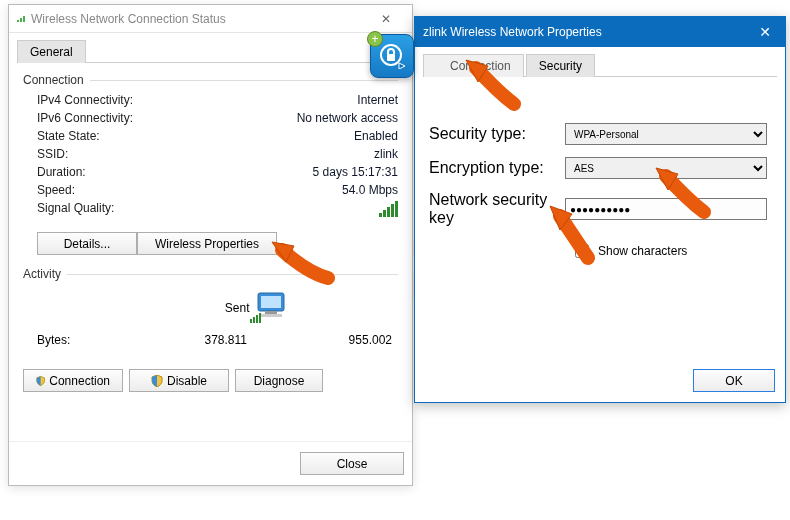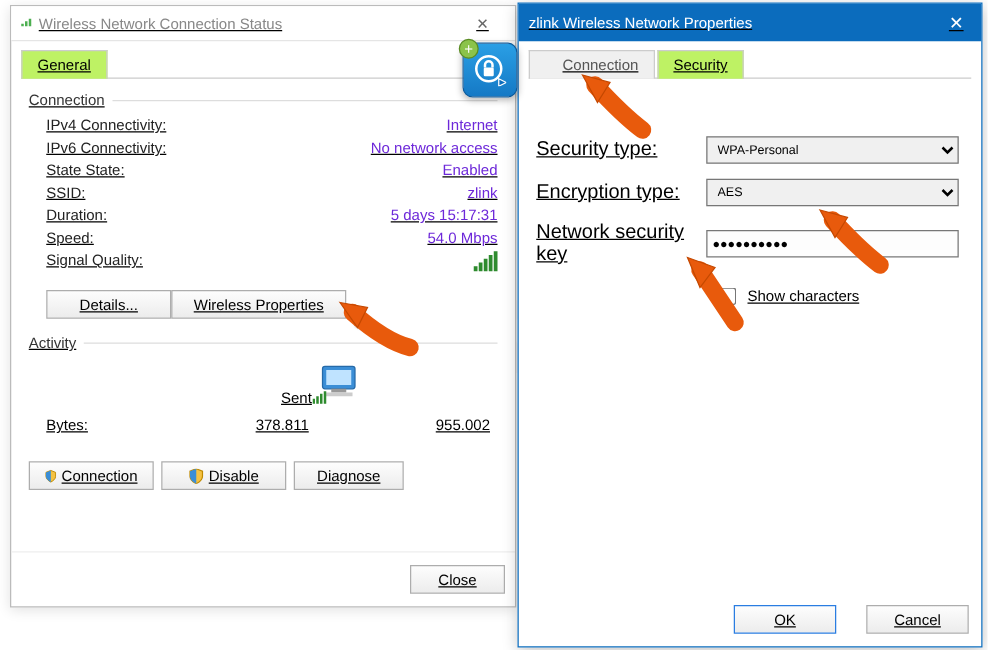--- a/index.html
+++ b/index.html
@@ -13,21 +13,20 @@
     position: relative;
     overflow: hidden;
     color: #000;
   }
   .window {
     position: absolute;
     background: #fff;
     border: 1px solid #bbb;
     display: flex;
     flex-direction: column;
-    text-decoration: underline;
   }
   
   #win-status {
     left: 8px; top: 4px;
     width: 405px; height: 482px;
     box-shadow: 0 2px 10px rgba(0,0,0,0.12);
   }
   #win-status .titlebar {
     height: 28px;
     display: flex;
@@ -46,21 +45,21 @@
   }
   .tabs-container { padding: 6px 8px 0 8px; }
   .tabs {
     display:flex;
     border-bottom: 1px solid #ccc;
   }
   .tab {
     padding: 4px 12px;
     border: 1px solid #ccc;
     border-bottom: none;
-    background: #bef264;
+    background: #e5e5e5;
     margin-right: 2px;
     position: relative;
     top: 1px;
     font-size:12px;
   }
   .tab.inactive { background:#f0f0f0; color:#555; }
   .tabbody {
     flex:1;
     padding: 10px 14px 8px 14px;
     display:flex; flex-direction:column;
@@ -70,50 +69,50 @@
     display:flex; align-items:center; margin-bottom:4px;
   }
   .group-line::after {
     content:"";
     flex:1;
     border-top:1px solid #ddd;
     margin-left:6px;
   }
   .kv { display:flex; justify-content:space-between; padding: 2px 0 2px 14px; }
   .kv .k { color:#222; }
-  .kv .v { text-align:right; color:#6d28d9; }
+  .kv .v { text-align:right; color:#0f172a; }
   .btn {
     display:inline-flex; align-items:center; justify-content:center;
     height:23px; padding: 0 12px;
     border:1px solid #adadad;
     background: linear-gradient(#fdfdfd,#ececec);
     font-size:12px;
     cursor:default;
     gap:4px;
   }
   .shield { width:12px;height:12px; }
   .signal { display:inline-flex; align-items:flex-end; gap:1px; }
   .signal span { display:block; width:3px; background:#2e8b2e; }
   .signal span:nth-child(1){height:4px}
   .signal span:nth-child(2){height:7px}
   .signal span:nth-child(3){height:10px}
   .signal span:nth-child(4){height:13px}
   .signal span:nth-child(5){height:16px}
   .activity {
-    display:flex; align-items:flex-end; justify-content:center; 
+    display:flex; align-items:center; justify-content:center; 
     margin: 6px 0 8px 0;
   }
   .monitor-icon { width:42px; height:34px; position:relative; }
   .monitor-icon svg { width:100%; height:100%; }
   .footer-right { display:flex; justify-content:flex-end; padding:10px 8px; border-top:1px solid #eee;}
 
   
   #win-props {
-    left: 414px; top: 2px;
-    width: 372px; height: 516px;
+    left: 414px; top: 16px;
+    width: 372px; height: 387px;
     border-color:#0b6cbd;
     box-shadow: 0 3px 12px rgba(0,0,0,0.25);
   }
   #win-props .titlebar2 {
     height: 30px;
     background: #0b6cbd;
     color: #fff;
     display:flex; align-items:center;
     padding: 0 8px;
     font-size:12px;
@@ -289,21 +288,21 @@
         <svg class="shield" viewBox="0 0 12 12">
             <path d="M6 0 L11 2 L11 6 C11 9 8 11 6 12 C4 11 1 9 1 6 L1 2 Z" fill="#f5c242" stroke="#c08a00"></path>
             <path d="M6 0 L6 12 C4 11 1 9 1 6 L1 2 Z" fill="#3b8ed6"></path>
           </svg>
         <span>Disable</span>
       </button>
       <button class="btn" style="width:88px">Diagnose</button>
     </div>
   </div>
   <div class="footer-right">
-    <button class="btn" style="width:76px">Close</button>
+    <button class="btn" style="width:104px">Close</button>
   </div>
 </div>
 
 <div id="win-props" class="window">
   <div class="titlebar2">
     <span class="title">zlink Wireless Network Properties</span>
     <span class="x">✕</span>
   </div>
   <div class="body">
     <div class="tabs2">
@@ -337,21 +336,20 @@
     </div>
     <div class="checkbox-row">
       <input type="checkbox" style="">
       <span>Show characters</span>
     </div>
 
     <div style="flex:1"></div>
   </div>
   <div class="buttons-ok">
     <button class="btn" style="width:82px; border-color:#2a7de1;">OK</button>
-    <button class="btn" style="width:82px">Cancel</button>
   </div>
 </div>
 
 <div class="badge-lock">
   <div class="plus">+</div>
   <svg width="26" height="26" viewBox="0 0 26 26">
     <circle cx="12" cy="12" r="10" fill="none" stroke="#fff" stroke-width="2"></circle>
     <rect x="8" y="11" width="8" height="7" rx="1" fill="#fff"></rect>
     <path d="M9 11 v-2 a3 3 0 0 1 6 0 v2" fill="none" stroke="#fff" stroke-width="2"></path>
     <polygon points="20,20 26,23 20,26" fill="#0b6cbd" stroke="#fff"></polygon>

